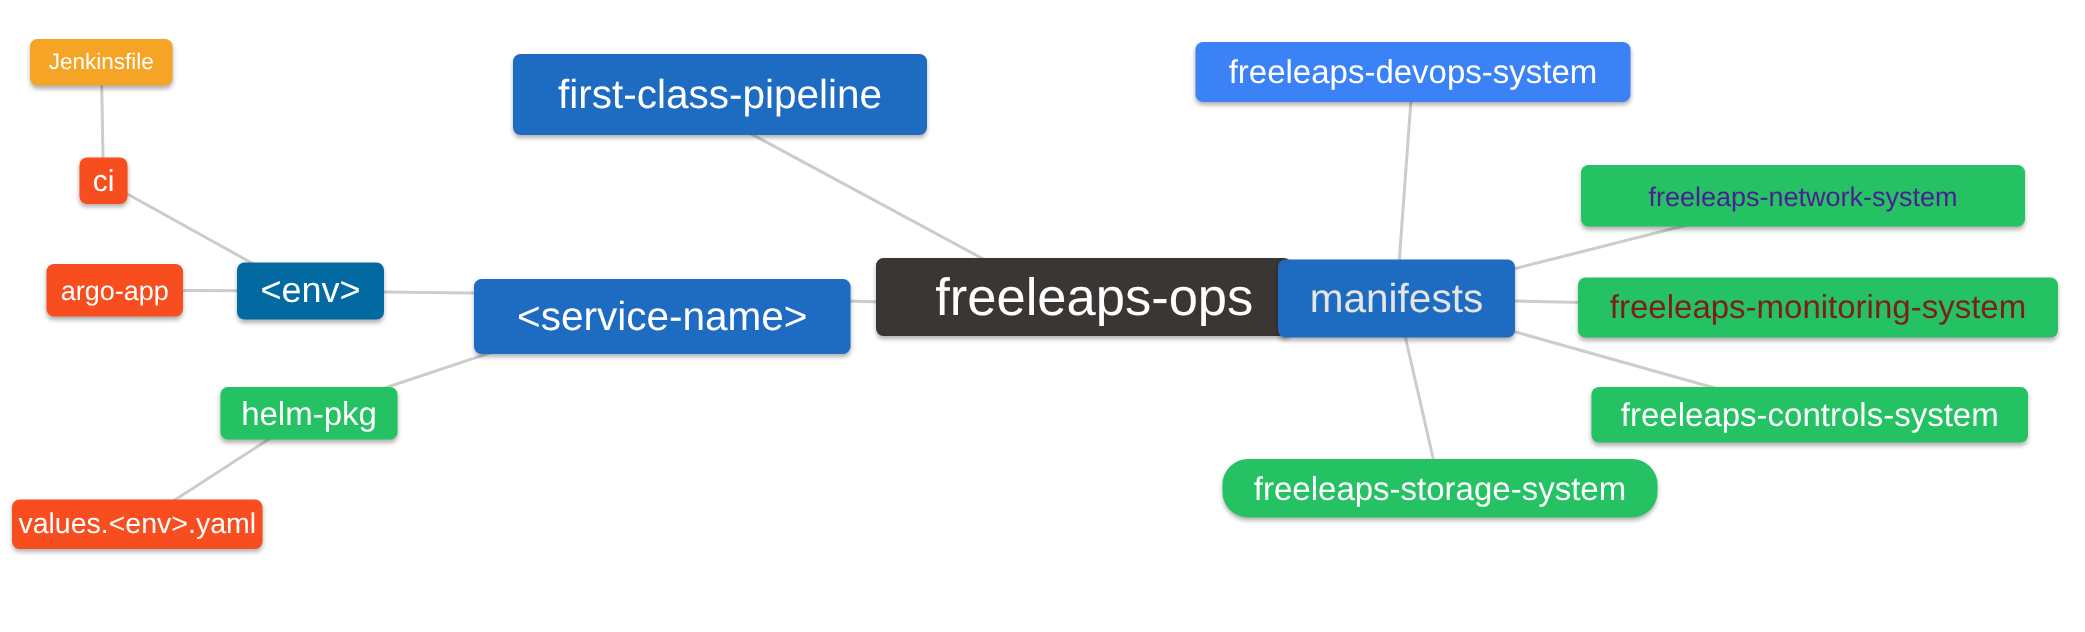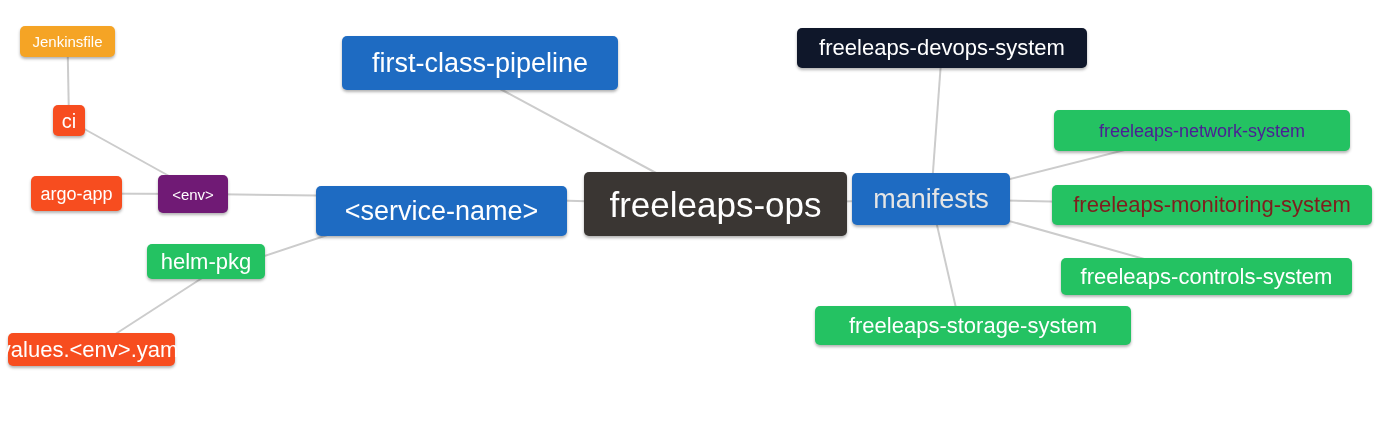--- a/index.html
+++ b/index.html
@@ -63,50 +63,50 @@
   <div>
       <div class="node" style="left: 20px; top: 26px; width: 95px; height: 31px; font-size: 15px; background: rgb(245, 164, 37); color: rgb(255, 255, 255);">
         <span>Jenkinsfile</span>
       </div>
       <div class="node" style="left: 53px; top: 105px; width: 32px; height: 31px; font-size: 20px; background: rgb(247, 77, 31); color: rgb(255, 255, 255);">
         <span>ci</span>
       </div>
       <div class="node" style="left: 31px; top: 176px; width: 91px; height: 35px; font-size: 18px; background: rgb(247, 77, 31); color: rgb(255, 255, 255);">
         <span>argo-app</span>
       </div>
-      <div class="node" style="left: 158px; top: 175px; width: 70px; height: 38px; font-size: 15px; background: #701a75; color: rgb(255, 255, 255);">
+      <div class="node" style="left: 158px; top: 175px; width: 98px; height: 38px; font-size: 24px; background: #0369a1; color: rgb(255, 255, 255);">
         <span>&lt;env&gt;</span>
       </div>
-      <div class="node" style="left: 147px; top: 244px; width: 118px; height: 35px; font-size: 22px; background: rgb(36, 194, 98); color: rgb(255, 255, 255);">
+      <div class="node" style="left: 147px; top: 258px; width: 118px; height: 35px; font-size: 22px; background: rgb(36, 194, 98); color: rgb(255, 255, 255);">
         <span>helm-pkg</span>
       </div>
-      <div class="node" style="left: 8px; top: 333px; width: 167px; height: 33px; font-size: 22px; background: rgb(247, 77, 31); color: rgb(255, 255, 255);">
+      <div class="node" style="left: 8px; top: 333px; width: 167px; height: 33px; font-size: 19px; background: rgb(247, 77, 31); color: rgb(255, 255, 255);">
         <span>values.&lt;env&gt;.yaml</span>
       </div>
       <div class="node" style="left: 314px; top: 36px; width: 276px; height: 54px; font-size: 27px; background: rgb(30, 107, 194); color: rgb(255, 255, 255); margin-left: 28px;">
         <span>first-class-pipeline</span>
       </div>
       <div class="node" style="left: 316px; top: 172px; width: 251px; height: 50px; font-size: 27px; background: rgb(30, 107, 194); color: rgb(255, 255, 255); margin-top: 14px;">
         <span>&lt;service-name&gt;</span>
       </div>
-      <div class="node" style="left: 584px; top: 172px; width: 263px; height: 64px; font-size: 35px; background: rgb(58, 54, 51); color: rgb(255, 255, 255);">
+      <div class="node" style="left: 584px; top: 172px; width: 263px; height: 52px; font-size: 35px; background: rgb(58, 54, 51); color: rgb(255, 255, 255); padding-left: 14px;">
         <span>freeleaps-ops</span>
       </div>
       <div class="node" style="left: 852px; top: 173px; width: 158px; height: 52px; font-size: 27px; background: rgb(30, 107, 194); color: #e5e5e5;">
         <span>manifests</span>
       </div>
-      <div class="node" style="left: 797px; top: 28px; width: 290px; height: 40px; font-size: 22px; background: #0f172a; color: rgb(255, 255, 255);">
+      <div class="node" style="left: 797px; top: 28px; width: 290px; height: 40px; font-size: 22px; background: #3b82f6; color: rgb(255, 255, 255);">
         <span>freeleaps-devops-system</span>
       </div>
       <div class="node" style="left: 1054px; top: 110px; width: 296px; height: 41px; font-size: 18px; background: rgb(36, 194, 98); color: #4c1d95;">
         <span>freeleaps-network-system</span>
       </div>
       <div class="node" style="left: 1052px; top: 185px; width: 320px; height: 40px; font-size: 22px; background: rgb(36, 194, 98); color: #7f1d1d;">
         <span>freeleaps-monitoring-system</span>
       </div>
       <div class="node" style="left: 1061px; top: 258px; width: 291px; height: 37px; font-size: 22px; background: rgb(36, 194, 98); color: rgb(255, 255, 255);">
         <span>freeleaps-controls-system</span>
       </div>
-      <div class="node" style="left: 815px; top: 306px; width: 316px; height: 39px; font-size: 22px; background: rgb(36, 194, 98); color: rgb(255, 255, 255);">
+      <div class="node" style="left: 815px; top: 306px; width: 290px; height: 39px; font-size: 22px; background: rgb(36, 194, 98); color: rgb(255, 255, 255); border-radius: 17px;">
         <span>freeleaps-storage-system</span>
       </div>
     </div>
 </div>
 
 </body></html>

